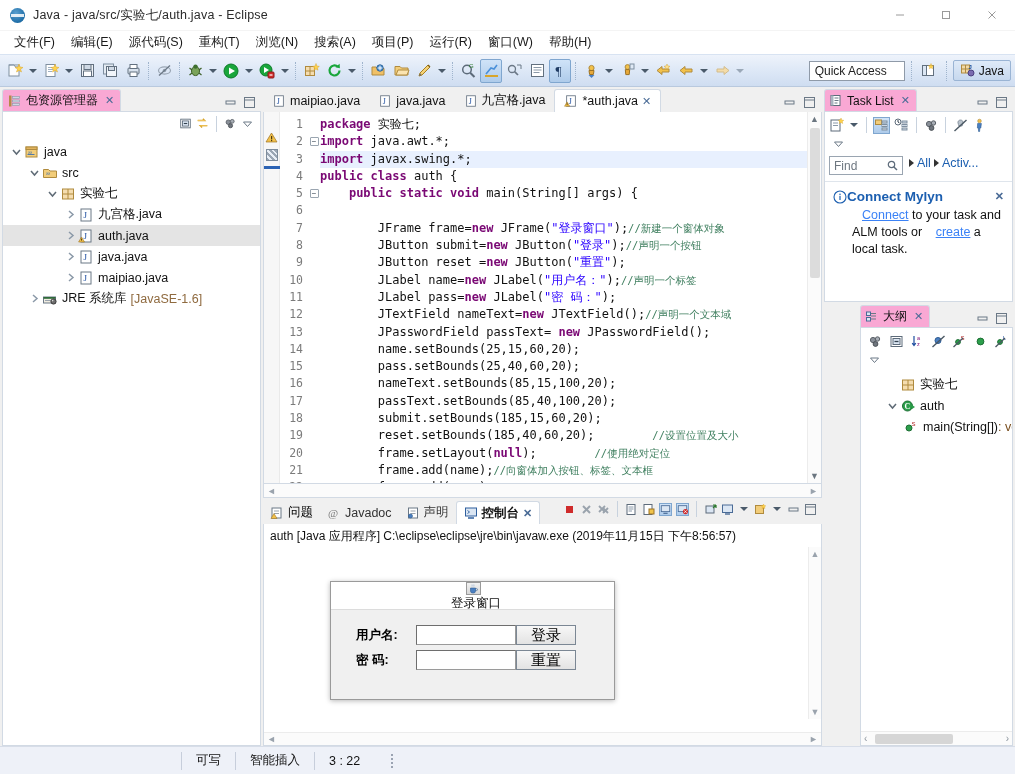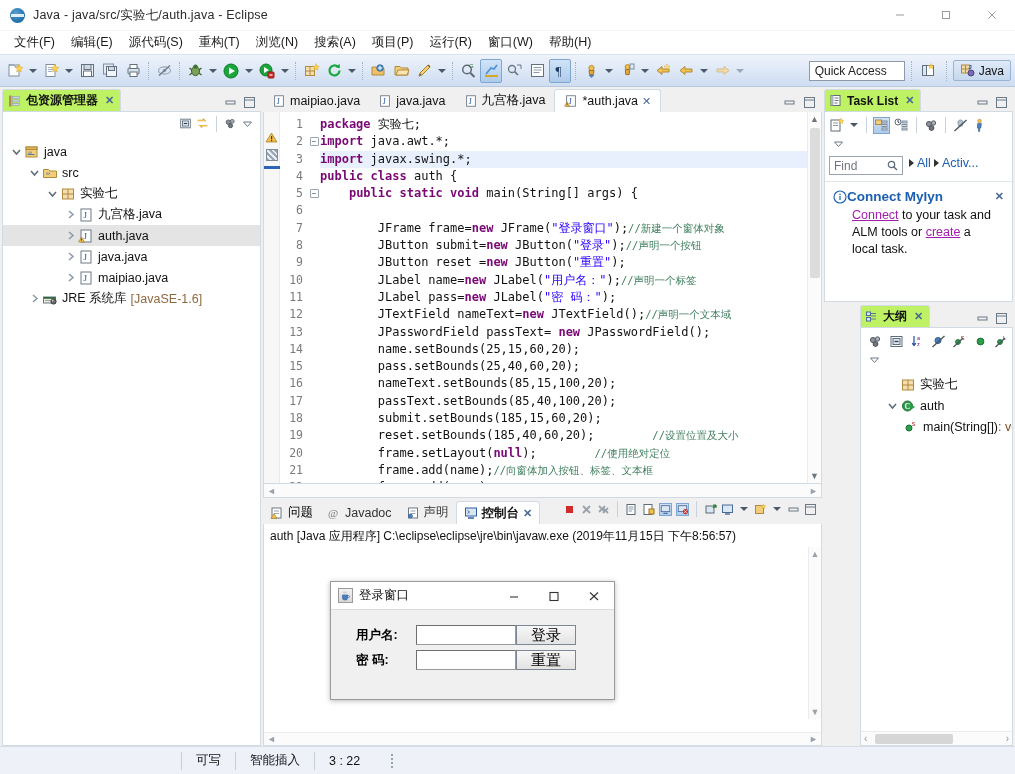--- a/index.html
+++ b/index.html
@@ -96,24 +96,24 @@
 
   
   .view { display:flex; flex-direction:column; min-height:0; background:#f6f6f6; }
   .view-tabbar {
     height:22px; min-height:22px; display:flex; align-items:flex-end;
     background:#f0f0f0; position:relative;
   }
   .view-tab {
     display:flex; align-items:center; gap:5px;
     height:22px; padding:0 6px 0 4px;
-    background:#bef264;
+    background:#f9a8d4;
     border:1px solid #d2dae4; border-bottom:none;
     border-radius:3px 3px 0 0;
-    font-size:12px; color:#111; font-weight:700;
+    font-size:12px; color:#111; font-weight:400;
     white-space:nowrap;
   }
   .view-tab .closex { color:#4a6b96; font-size:11px; margin-left:2px; }
   .view-actions { margin-left:auto; display:flex; align-items:center; gap:6px; padding:0 5px 2px 0; }
   .mini-btn { width:13px;height:13px;display:flex;align-items:center;justify-content:center;}
   .view-toolbar {
     height:24px; min-height:24px; background:#ffffff;
     display:flex; align-items:center; justify-content:flex-end; gap:4px;
     padding-right:6px; border:1px solid #d2dae4; border-bottom:none;
   }
@@ -233,21 +233,21 @@
     position:absolute; left:66px; top:34px;
     width:285px; height:119px;
     background:#f0f0f0;
     border:1px solid #9a9a9a;
     box-shadow:0 1px 5px rgba(0,0,0,.28);
     display:flex; flex-direction:column;
     z-index:30;
   }
   .swing-title {
     height:28px; background:#ffffff; display:flex; align-items:center;
-    padding-left:7px; border-bottom:1px solid #dcdcdc;
+    padding-left:7px; border-bottom:1px solid #dcdcdc;flex-direction:column;
   }
   .swing-ico {
     width:15px;height:15px;margin-right:6px;
     background:linear-gradient(180deg,#f2f2f2,#d8d8d8);
     border:1px solid #9a9a9a; display:flex;align-items:center;justify-content:center;
   }
   .swing-title-text { font-size:12.5px; color:#111; }
   .swing-ctrls { margin-left:auto; display:flex; }
   .swing-btn { width:40px;height:28px;display:flex;align-items:center;justify-content:center;color:#333;}
   .swing-body { flex:1; position:relative; background:#f0f0f0; }
@@ -278,21 +278,21 @@
     width:74px; height:19px; border:1px solid #9aa5b1; background:#fff;
     padding:0 4px; font-size:12px; color:#6e7780; margin:6px 0 0 4px;
   }
   .tl-filters { display:flex; align-items:center; gap:3px; margin-left:6px; font-size:12.5px; }
   .tl-filter-link { color:#1c5fb0; }
   .tri-right { width:0;height:0;border-top:4px solid transparent;border-bottom:4px solid transparent;border-left:5px solid #333;}
   .mylyn-box { border-top:1px solid #dfe5ec; padding:7px 8px 0 8px; }
   .mylyn-title { display:flex; align-items:center; font-size:13.5px; font-weight:bold; color:#1c5fb0; }
   .mylyn-x { margin-left:auto; color:#4a6b96; font-size:11px;}
   .mylyn-text { font-size:12.5px; color:#111; line-height:17px; padding-left:19px; padding-top:3px;}
-  .mylyn-text a { color:#a21caf; text-decoration:underline; }
+  .mylyn-text a { color:#3b82f6; text-decoration:underline;margin-left:10px; }
   .ol-toolbar {
     background:#ffffff; border:1px solid #d2dae4; border-bottom:none;
     padding:2px 4px 0 4px;
   }
   .ol-row1{display:flex;align-items:center;gap:6px;height:22px;padding-left:3px;}
   .ol-row2{display:flex;align-items:center;height:14px;padding-left:3px;}
   .ol-tree{padding-top:8px;font-size:12.5px;color:#111;}
   .ol-row{display:flex;align-items:center;height:21px;white-space:nowrap;}
   .ol-ret{color:#7a4f1f;}
   .ol-hscroll{

